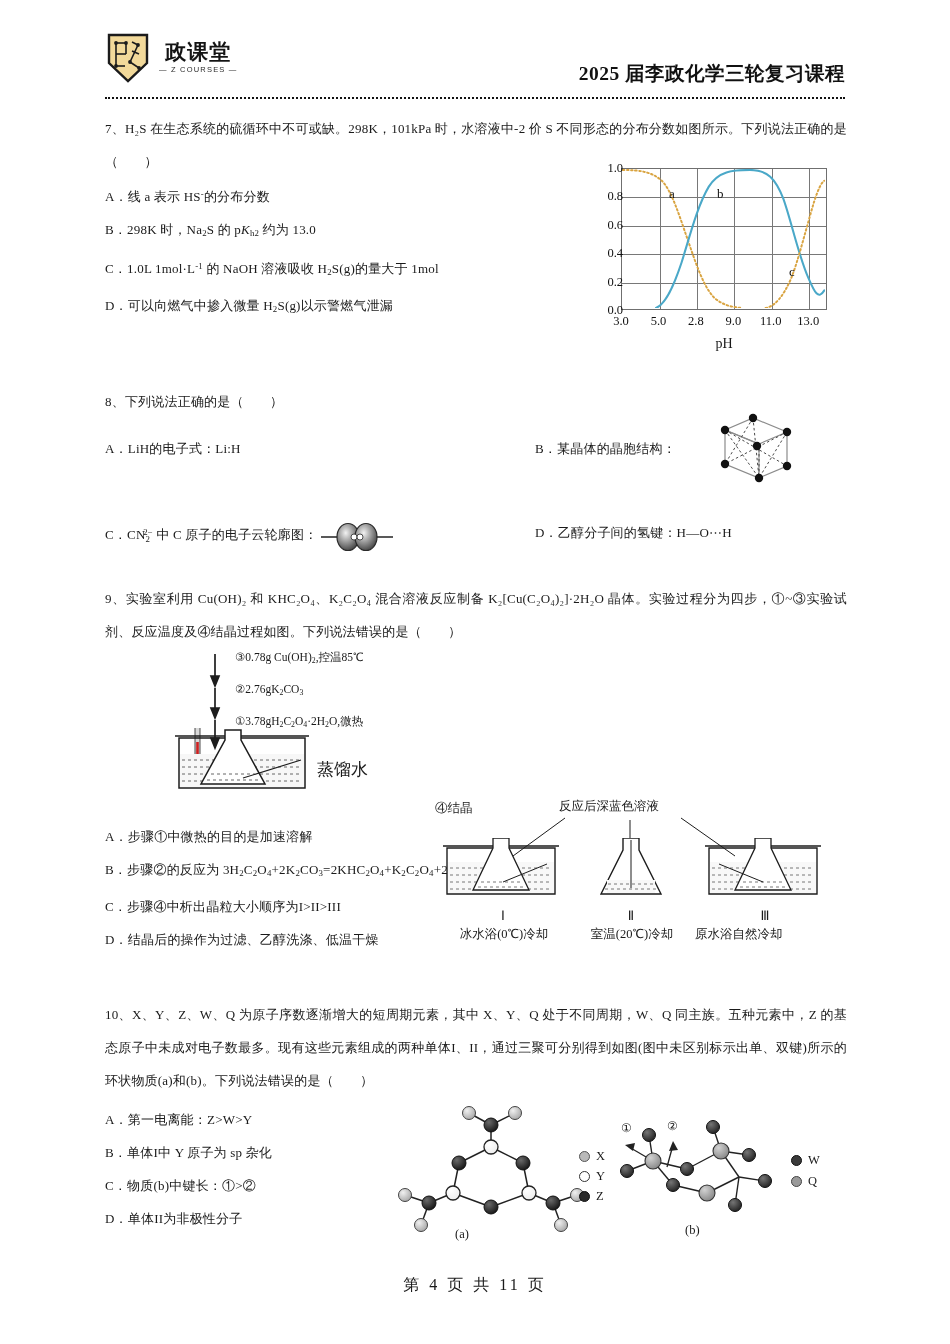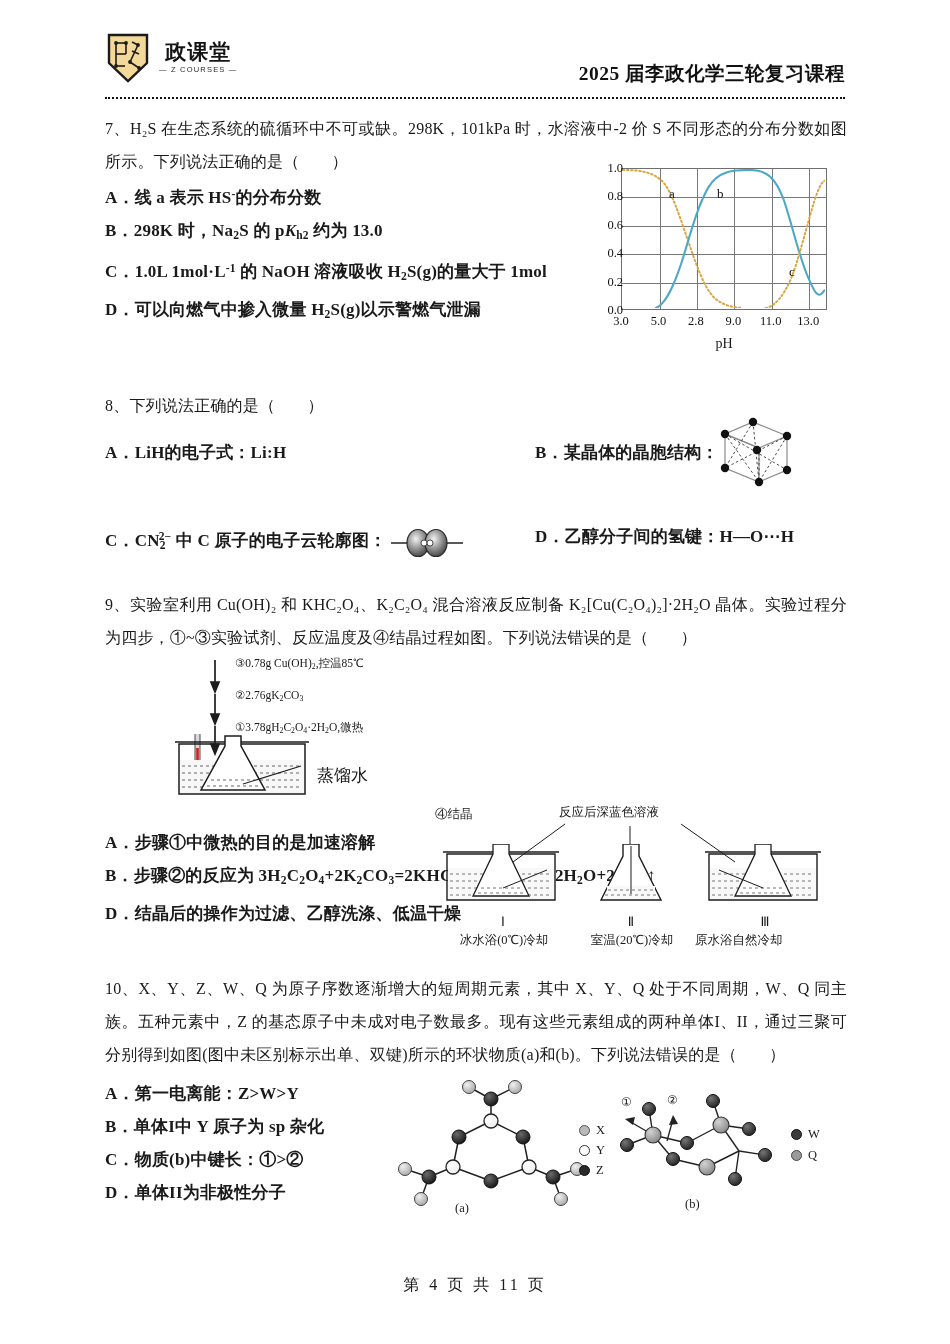--- a/index.html
+++ b/index.html
@@ -40,25 +40,25 @@
     white-space: nowrap;
   }
   .header-rule {
     position: absolute; left: 105px; top: 97px; width: 740px; height: 0;
     border-bottom: 2.5px dotted #111;
   }
 
   
   .content { position: absolute; left: 105px; top: 112px; width: 742px; }
   .q-stem {
-    font-size: 16px; line-height: 33px; text-align: justify;
+    font-size: 13px; line-height: 33px; text-align: justify;
     letter-spacing: 0.2px;
   }
   .opt {
-    font-size: 17px; line-height: 33px; letter-spacing: 0.2px; font-weight: bold;
+    font-size: 13px; line-height: 33px; letter-spacing: 0.2px;
   }
   sub { font-size: 0.68em; vertical-align: -0.25em; }
   sup { font-size: 0.68em; vertical-align: 0.45em; }
   .ital { font-style: italic; }
 
   
   .q7 { position: relative; }
   .q7-opts { width: 470px; }
   .q7-chart {
     position: absolute; left: 472px; top: 52px;
@@ -397,20 +397,21 @@
             <line x1="58" y1="44" x2="14" y2="26" stroke="#1d1d1d" stroke-width="1"></line>
           </svg>
           <div style="position:absolute;left:270px;top:104px;width:120px;text-align:center;font-size:13px;font-family:'Liberation Serif',serif;">Ⅲ</div>
           <div style="position:absolute;left:260px;top:122px;width:142px;font-size:12.5px;font-family:'Liberation Serif',serif;">原水浴自然冷却</div>
         </div>
       </div>
 
       <div style="margin-top:16px;">
         <div class="opt">A．步骤①中微热的目的是加速溶解</div>
         <div class="opt">B．步骤②的反应为 3H<sub>2</sub>C<sub>2</sub>O<sub>4</sub>+2K<sub>2</sub>CO<sub>3</sub>=2KHC<sub>2</sub>O<sub>4</sub>+K<sub>2</sub>C<sub>2</sub>O<sub>4</sub>+2H<sub>2</sub>O+2CO<sub>2</sub>↑</div>
+        <div class="opt">C．步骤④中析出晶粒大小顺序为I&gt;II&gt;III</div>
         <div class="opt">D．结晶后的操作为过滤、乙醇洗涤、低温干燥</div>
       </div>
     </div>
 
     <div class="q10">
       <div class="q-stem">
         <span>10、</span><span>X、Y、Z、W、Q 为原子序数逐渐增大的短周期元素，其中 X、Y、Q 处于不同周期，W、Q 同主族。五种元素中，Z 的基态原子中未成对电子数最多。现有这些元素组成的两种单体I、II，通过三聚可分别得到如图(图中未区别标示出单、双键)所示的环状物质(a)和(b)。下列说法错误的是（　　）</span>
       </div>
 
       <div class="q10-row" style="margin-top:6px;">

